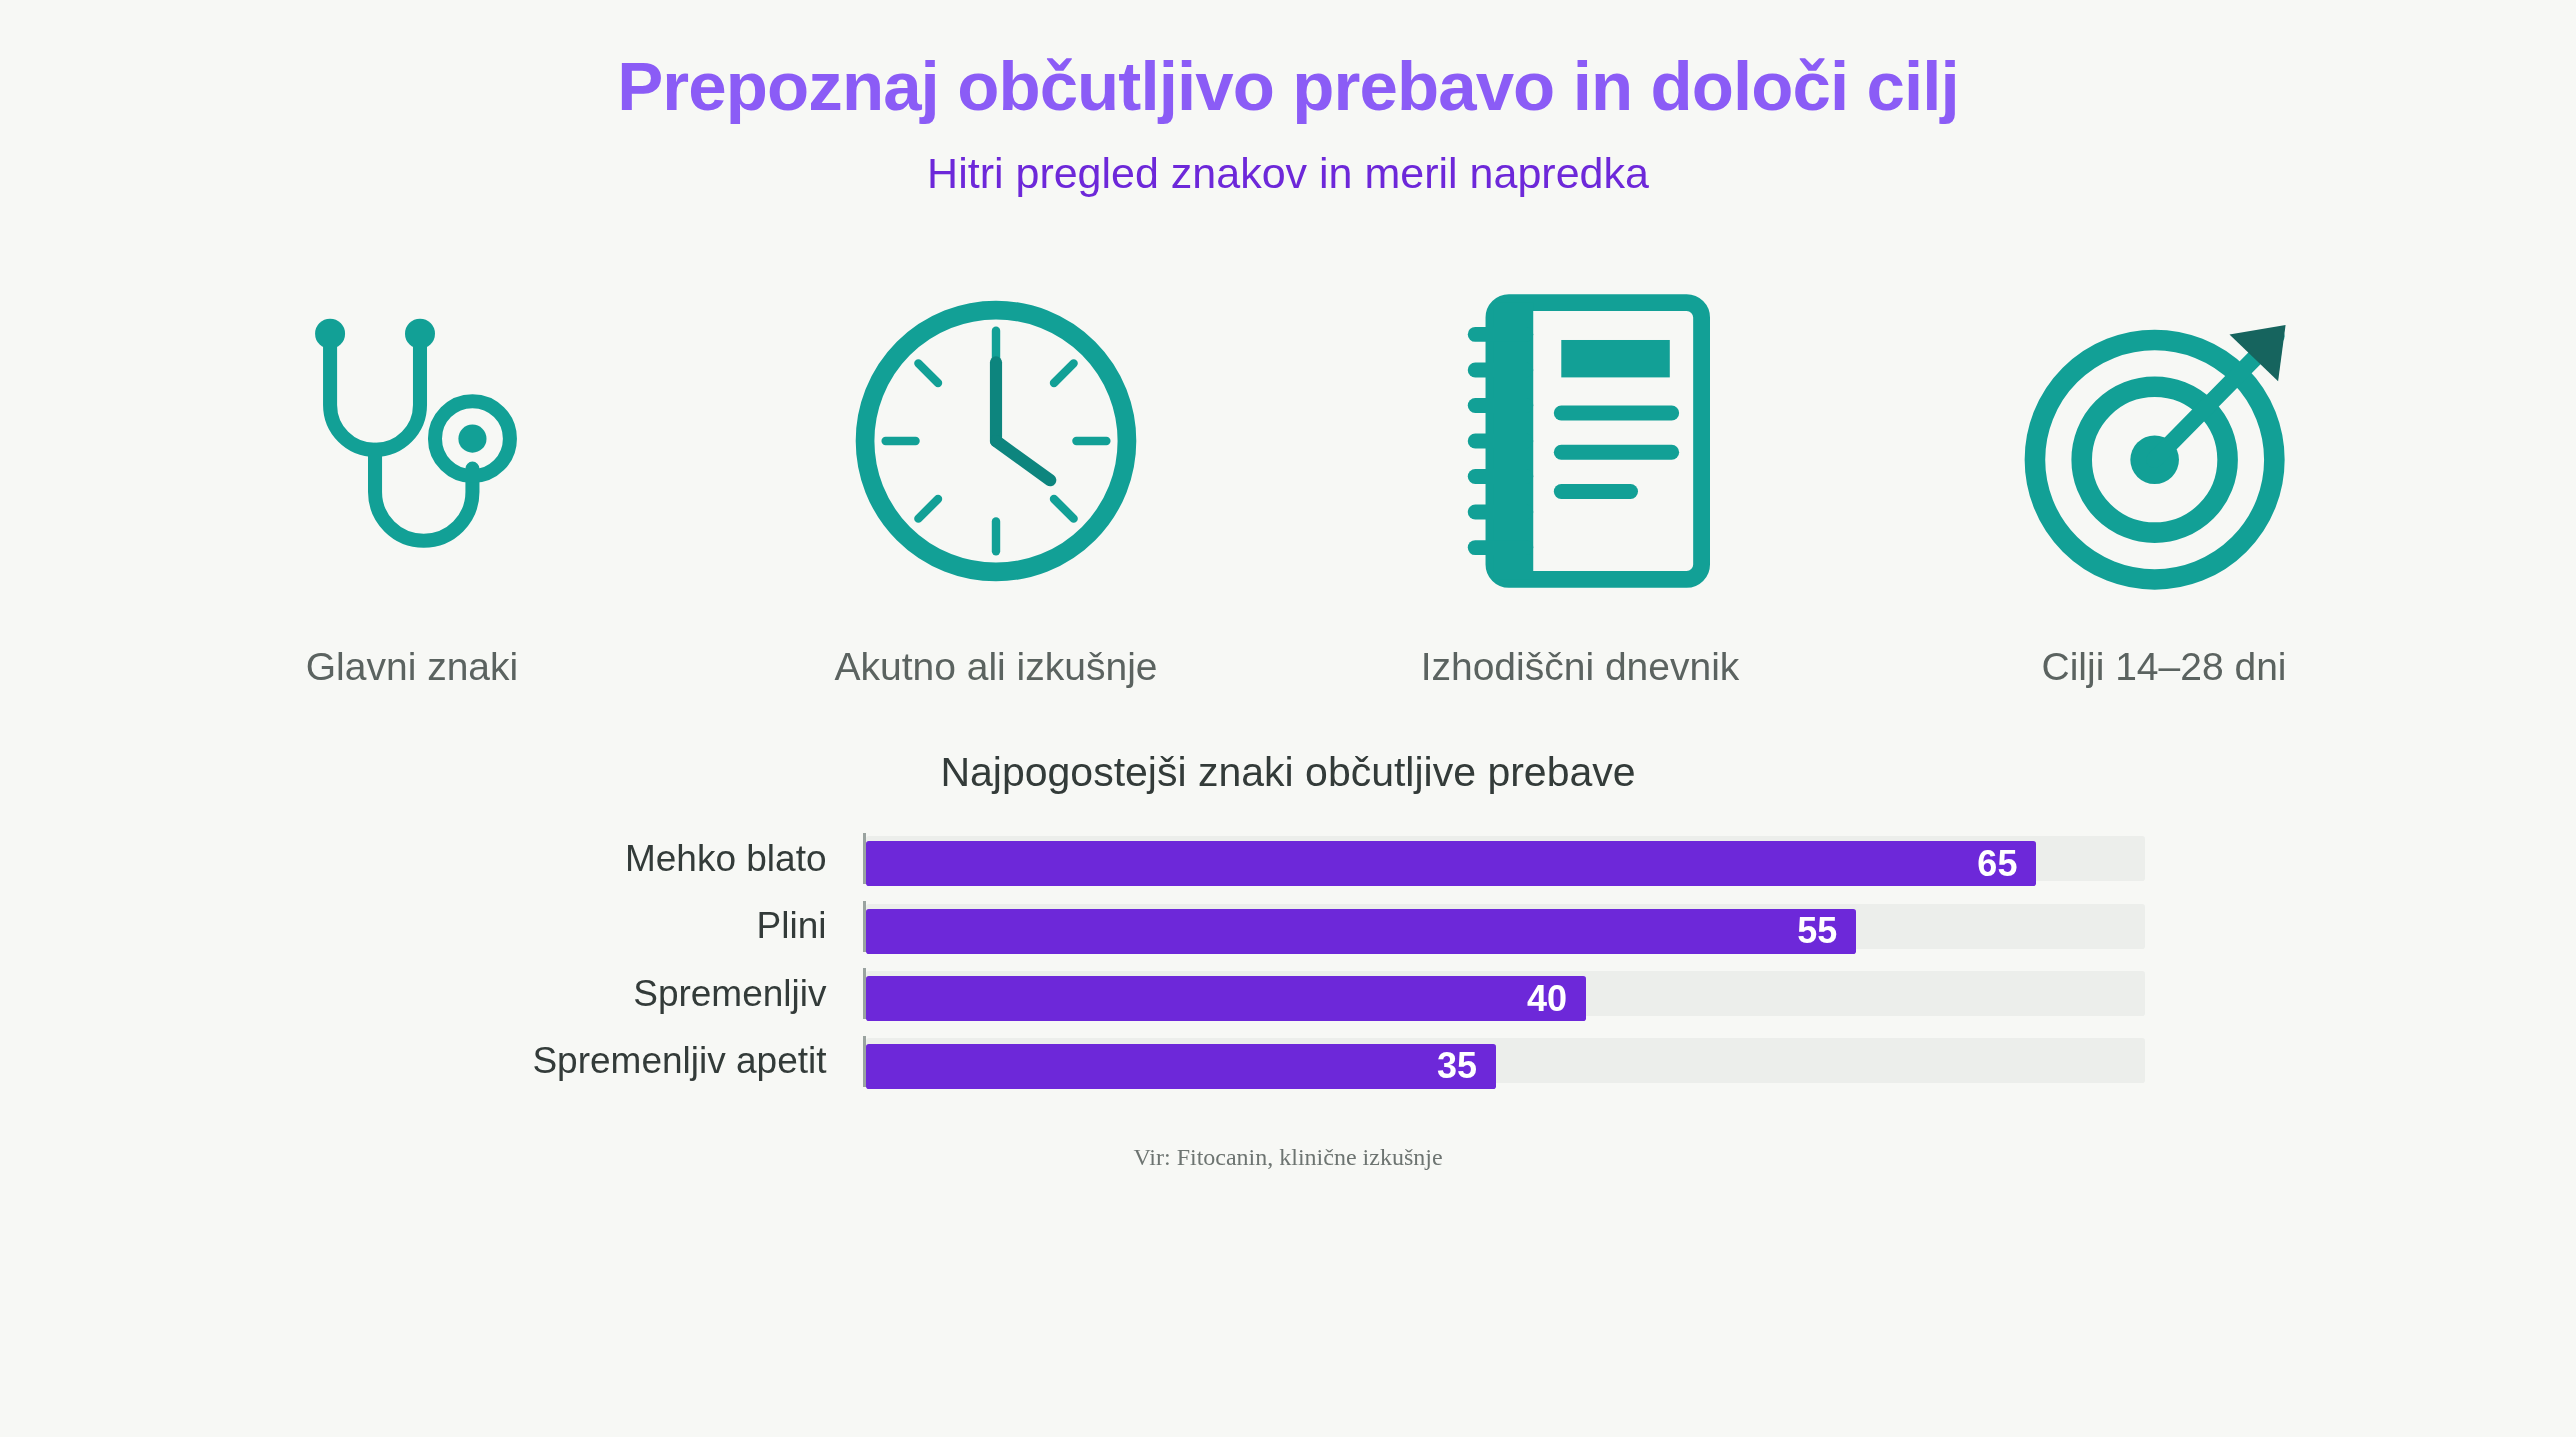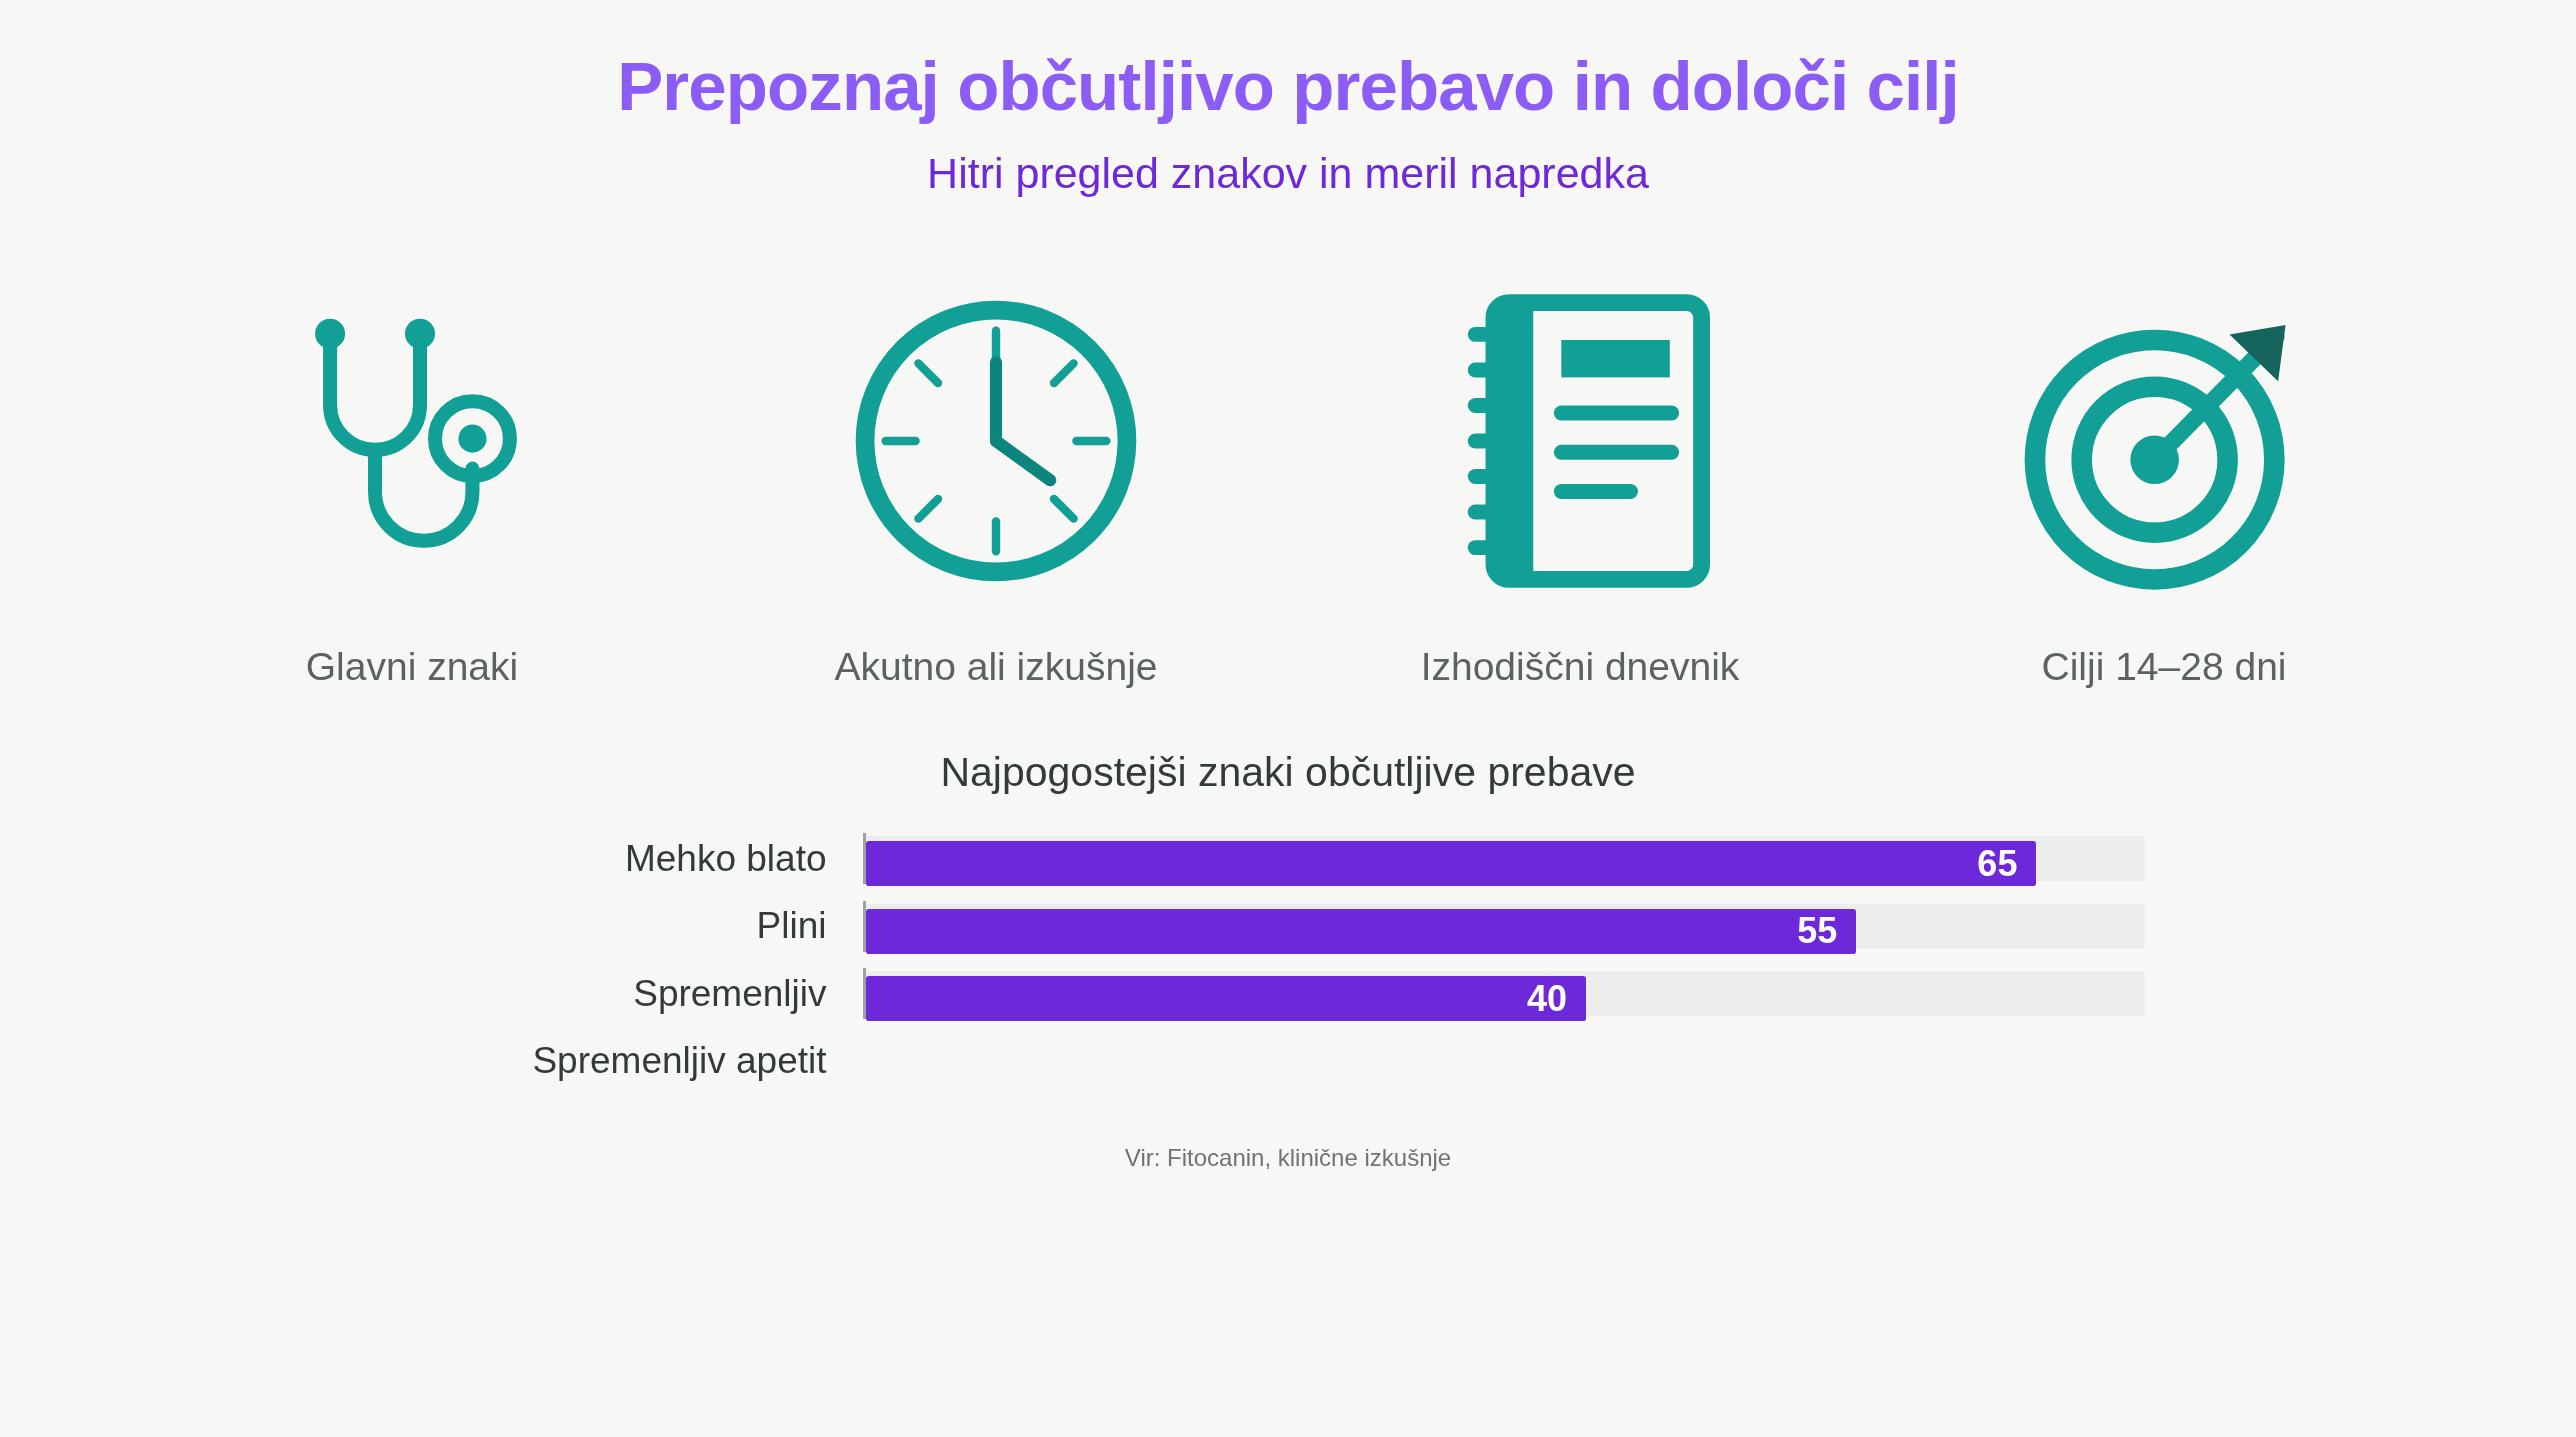--- a/index.html
+++ b/index.html
@@ -133,20 +133,21 @@
     color: #ffffff;
     font-size: 36px;
     font-weight: bold;
     padding-right: 19px;
   }
   .source {
     margin-top: 45px;
     text-align: left;
     font-size: 24px;
     color: #6d7471;
+    font-family: Liberation Serif, serif;
   }
 </style>
 </head>
 <body>
 
 <div class="page">
 
   <div class="header">
     <div class="title">Prepoznaj občutljivo prebavo in določi cilj</div>
     <div class="subtitle">Hitri pregled znakov in meril napredka</div>
@@ -262,20 +263,26 @@
         <div class="track-area">
           <div class="track"></div>
           <div class="fill" id="fill2" style="width: 56.338%;">
             <span class="fill-value">40</span>
           </div>
         </div>
       </div>
 
       <div class="bar-row">
         <div class="bar-label">Spremenljiv apetit</div>
+        <div class="track-area">
+          <div class="track"></div>
+          <div class="fill" id="fill3" style="width: 49.2958%;">
+            <span class="fill-value">35</span>
+          </div>
+        </div>
       </div>
 
     </div>
     <div class="source">Vir: Fitocanin, klinične izkušnje</div>
   </div>
 
 </div>
 
 
 </body></html>

